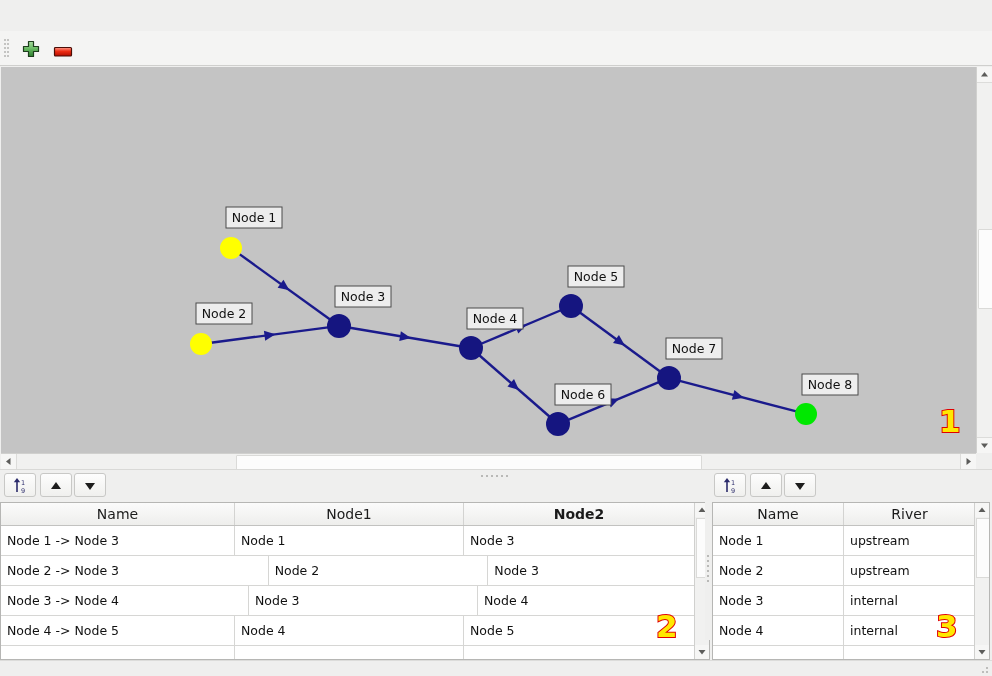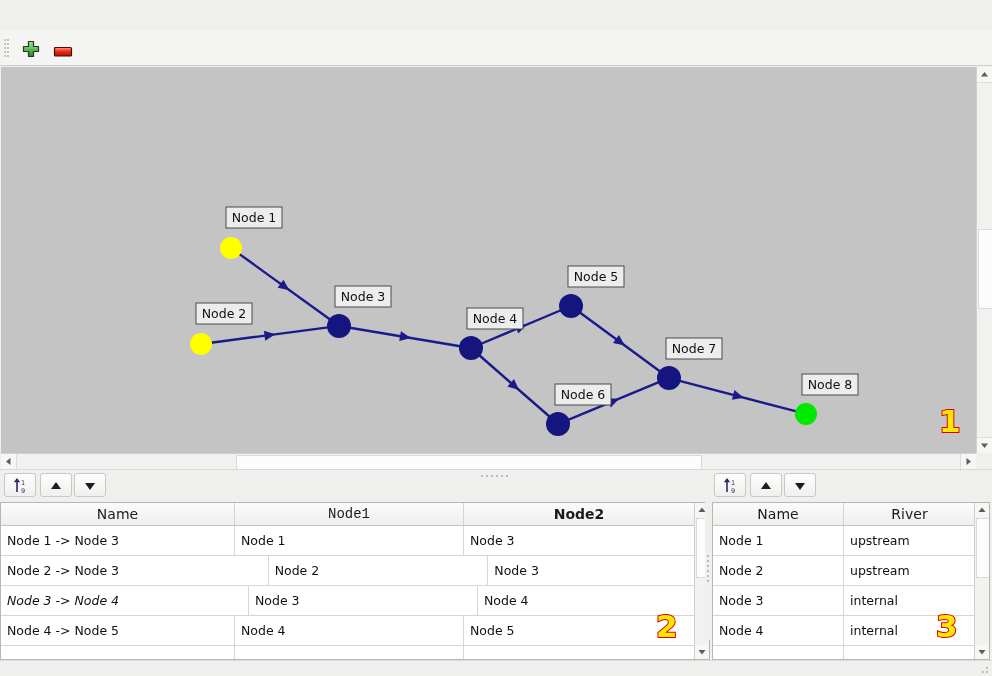--- a/index.html
+++ b/index.html
@@ -413,36 +413,36 @@
         <div class="sbtn" style="left:70px;width:32px">
           <svg width="14" height="22" viewBox="0 0 14 22" style="margin-top:1px">
             <path d="M7 15 L12 8 L2 8 Z" fill="#1d1d1d"></path>
           </svg>
         </div>
       </div>
 
       <div class="grid" id="links-grid" style="left:0; top:32px; width:710px; height:158px;">
         <div class="ghead" id="links-head">
             <div class="hc" style="width: 234px;">Name</div>
-            <div class="hc" style="width: 229px; font-family: Liberation Mono, monospace;">Node1</div>
+            <div class="hc" style="width: 229px;">Node1</div>
             <div class="hc" style="width: 230px; font-weight: bold;">Node2</div>
           </div>
         <div id="links-body">
             <div class="grow">
               <div class="gc" style="width: 234px;">Node 1 -&gt; Node 3</div>
               <div class="gc" style="width: 229px;">Node 1</div>
               <div class="gc" style="width: 230px;">Node 3</div>
             </div>
             <div class="grow">
               <div class="gc" style="width: 279px;">Node 2 -&gt; Node 3</div>
               <div class="gc" style="width: 229px;">Node 2</div>
               <div class="gc" style="width: 230px;">Node 3</div>
             </div>
             <div class="grow">
-              <div class="gc" style="width: 248px; font-style: italic;">Node 3 -&gt; Node 4</div>
+              <div class="gc" style="width: 248px;">Node 3 -&gt; Node 4</div>
               <div class="gc" style="width: 229px;">Node 3</div>
               <div class="gc" style="width: 230px;">Node 4</div>
             </div>
             <div class="grow">
               <div class="gc" style="width: 234px;">Node 4 -&gt; Node 5</div>
               <div class="gc" style="width: 229px;">Node 4</div>
               <div class="gc" style="width: 230px;">Node 5</div>
             </div>
             <div class="grow" style="height: 14px;">
               <div class="gc" style="width: 234px;"></div>

